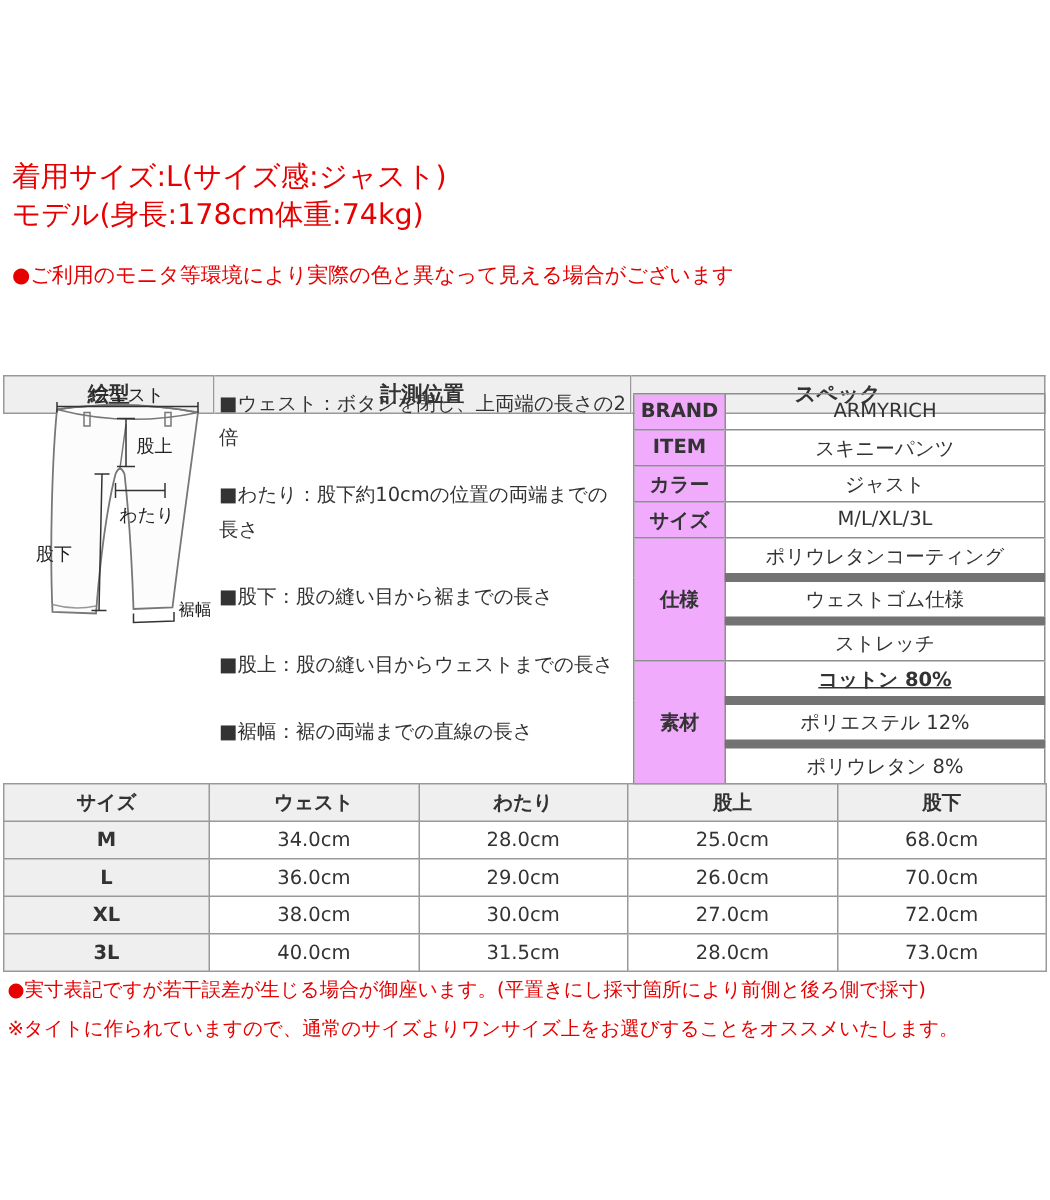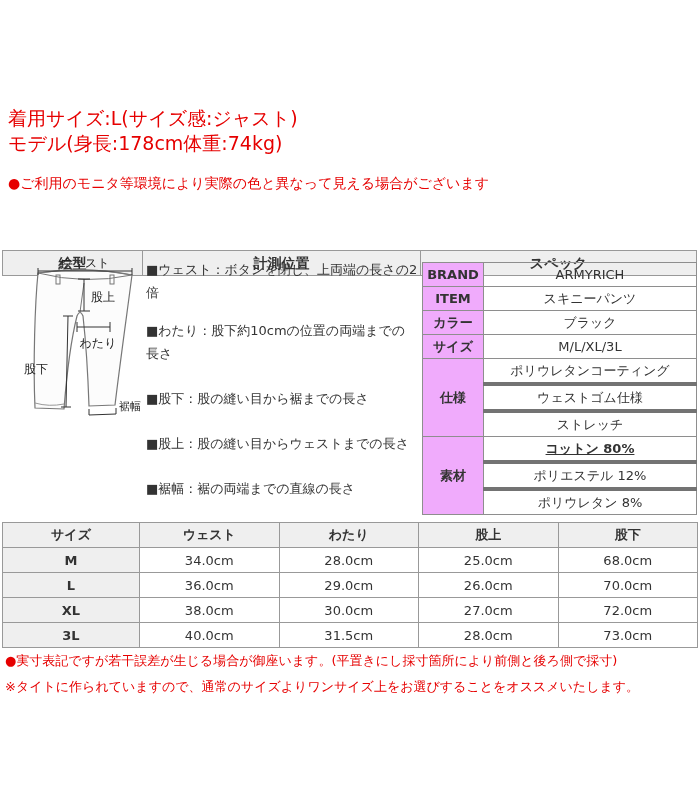--- a/index.html
+++ b/index.html
@@ -25,21 +25,21 @@
   .pants{position:absolute;left:20px;top:0;}
   .notes-col{position:absolute;left:146px;top:0;width:274px;font-size:13px;line-height:23px;}
   .note{margin:0 2px 22px 0;}
   .note:first-child{margin-bottom:15px;}
 
   
   .spec-wrap{position:absolute;left:422px;top:4px;}
   table{border-collapse:collapse;table-layout:fixed;}
   .spec{width:275px;border:1px solid #8e8e8e;}
   .spec th,.spec td{height:23px;font-size:13px;text-align:center;vertical-align:middle;
-      border-top:4px solid #737373;padding:0;}
+      border-top:6px solid #737373;padding:0;}
   .spec th{width:60px;background:#f0abfc;font-weight:bold;border-right:1px solid #8e8e8e;}
   .spec tr.g th,.spec tr.g td{border-top:1px solid #8e8e8e;}
   .spec td.bold{font-weight:bold;text-decoration:underline;}
 
   
   .size-wrap{top:522px;left:2px;}
   .size{width:696px;border:1px solid #8e8e8e;}
   .size th,.size td{height:24px;font-size:13px;text-align:center;vertical-align:middle;
       border:1px solid #999;padding:0;}
   .size th{background:#efefef;font-weight:bold;}
@@ -112,21 +112,21 @@
           <tr class="g">
         <th>BRAND</th>
         <td>ARMYRICH</td>
       </tr>
       <tr class="g">
         <th>ITEM</th>
         <td>スキニーパンツ</td>
       </tr>
       <tr class="g">
         <th>カラー</th>
-        <td>ブラック</td>
+        <td>ジャスト</td>
       </tr>
       <tr class="g">
         <th>サイズ</th>
         <td>M/L/XL/3L</td>
       </tr>
       <tr class="g">
         <th rowspan="3">仕様</th>
         <td>ポリウレタンコーティング</td>
       </tr>
       <tr>

